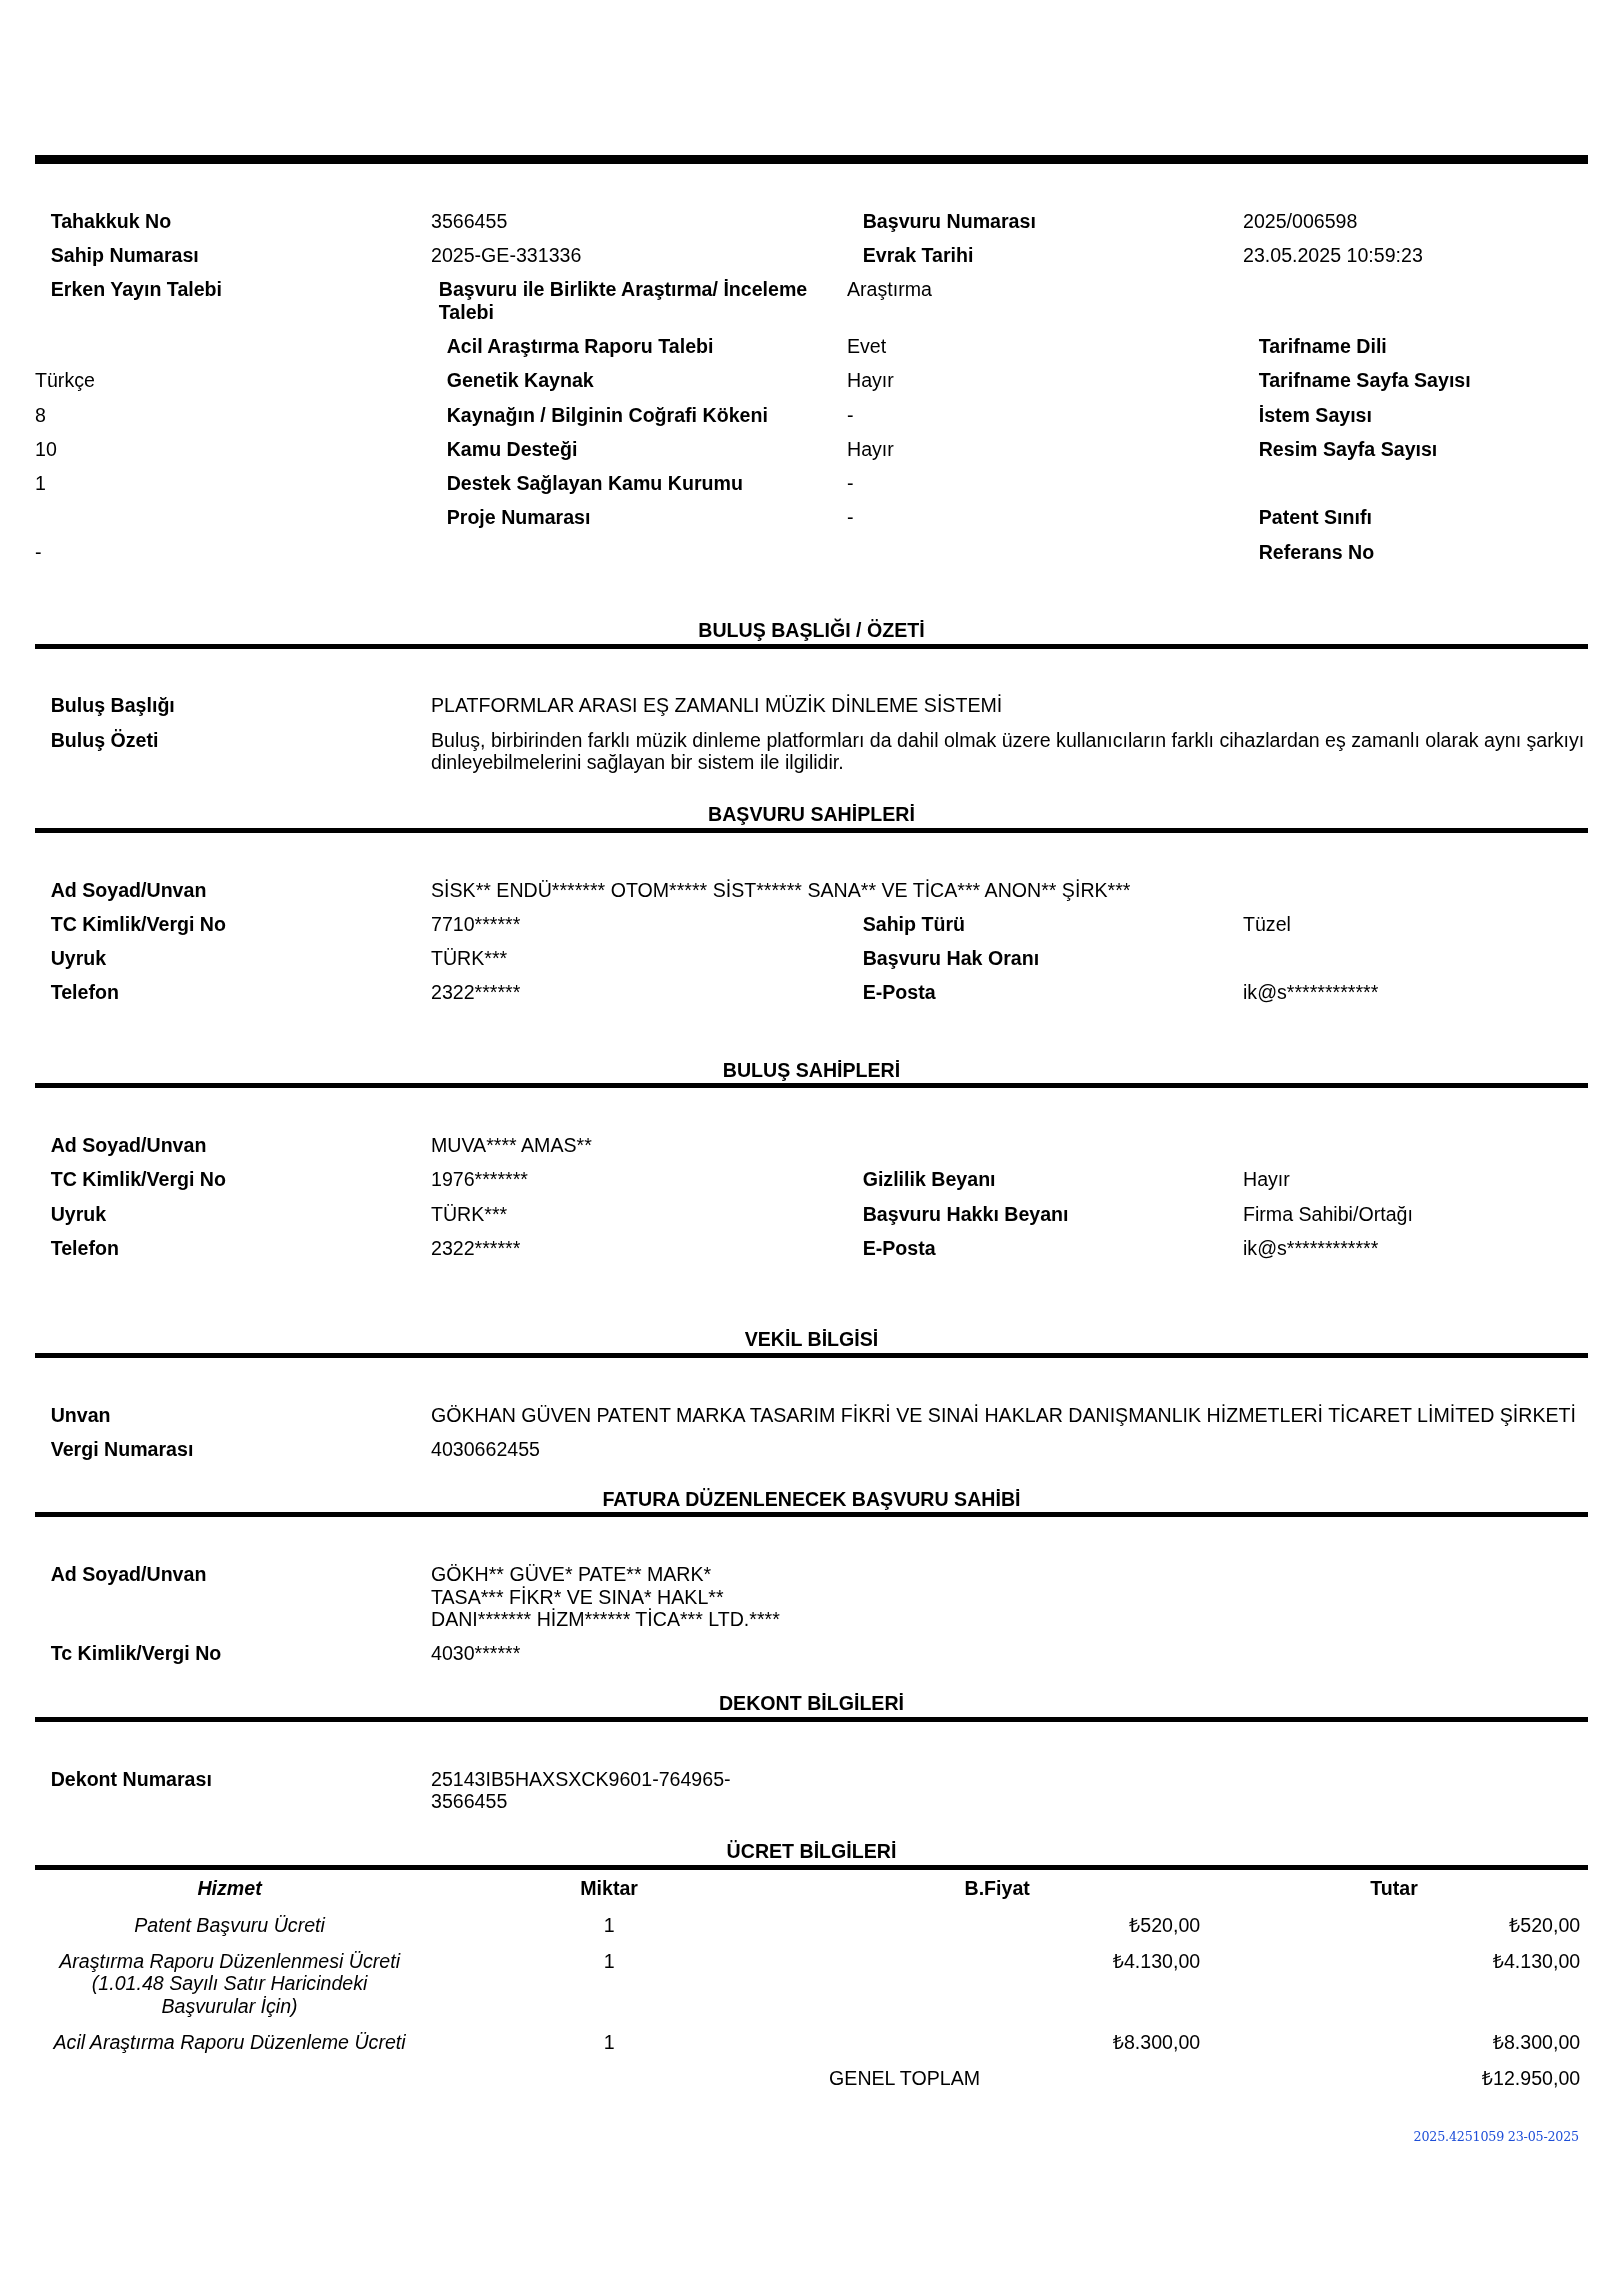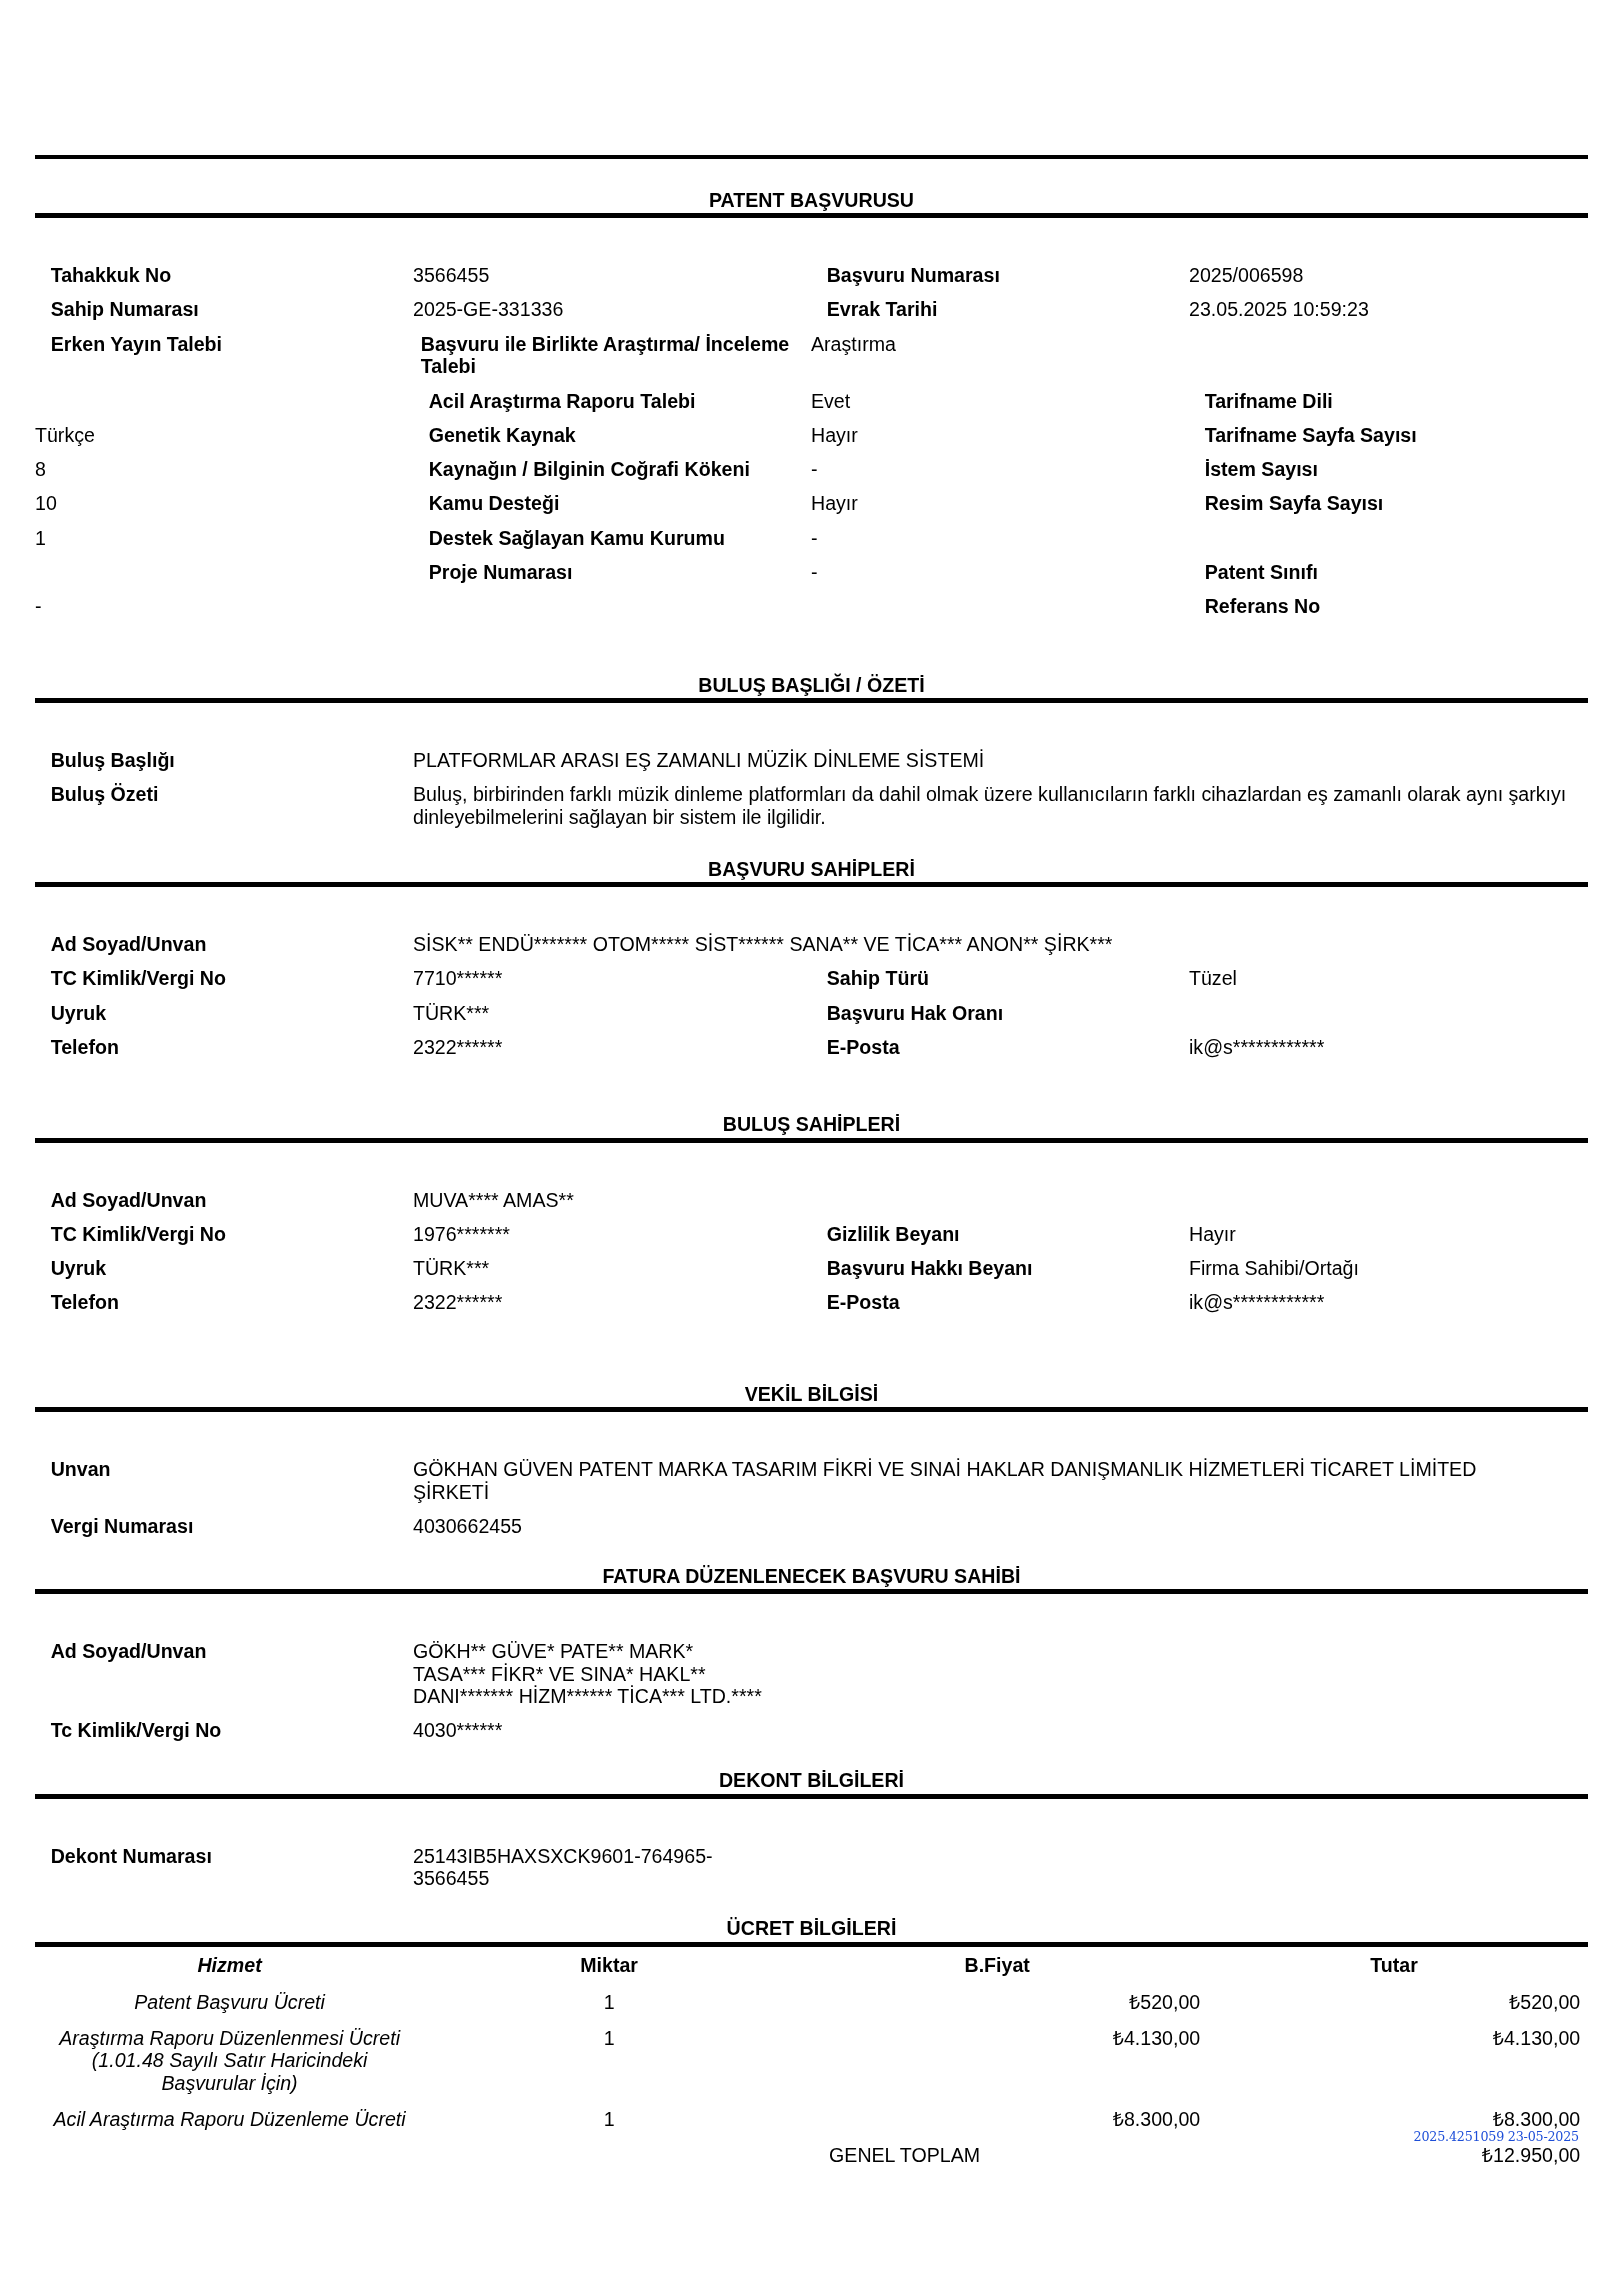--- a/index.html
+++ b/index.html
@@ -7,21 +7,21 @@
     width: 1620px; height: 2293px; position: relative; overflow: hidden;
     font-family: "Liberation Sans", sans-serif; color: #000; font-size: 19.6px;
   }
   .page { position: absolute; left: 35px; top: 155px; width: 1553px; }
   .top-rule { height: 3.9px; background: #000; }
   .section-title {
     text-align: center; font-weight: bold; font-size: 19.6px;
     height: 26.5px; line-height: 26.5px; margin-top: 28px;
   }
   .section-rule { height: 4.9px; background: #000; margin-bottom: 5.9px; }
-  .grid { display: grid; grid-template-columns: 378px 398px 378px 398px; column-gap: 0; margin-top: 40px; }
+  .grid { display: grid; grid-template-columns: 378px 398px 378px 398px; column-gap: 18px; margin-top: 40px; }
   .cell { padding: 5.9px 0 5.9px 15.7px; line-height: 22.5px; min-height: 26.5px; box-sizing: border-box; }
   .lbl { font-weight: bold; }
   .val { font-weight: normal; padding-left: 0px; }
   .wide { grid-column: 2 / span 3; padding-right: 9.8px; }
   .empty { }
   .ml { white-space: pre-line; }
 
   .fee-table { width: 100%; border-collapse: collapse; margin-top: 0; }
   .fee-table th { font-weight: bold; padding: 7.8px 0 5.9px 0; line-height: 22.5px; }
   .fee-table td { padding: 7.8px 0 5.9px 0; line-height: 22.5px; vertical-align: top; }
@@ -36,21 +36,20 @@
     position: absolute; right: 41px; top: 2129px; font-family: "DejaVu Serif", serif;
     font-size: 12.7px; color: #1d4ed8; letter-spacing: -0.2px;
   }
 </style>
 </head>
 <body>
 
 <div class="page">
   <div class="top-rule"></div>
 
-  <div class="section-title">PATENT BAŞVURUSU</div>
   <div class="section-rule"></div>
   <div class="grid">
     <div class="cell lbl">Tahakkuk No</div>
     <div class="cell val">3566455</div>
     <div class="cell lbl">Başvuru Numarası</div>
     <div class="cell val">2025/006598</div>
 
     <div class="cell lbl">Sahip Numarası</div>
     <div class="cell val">2025-GE-331336</div>
     <div class="cell lbl">Evrak Tarihi</div>

